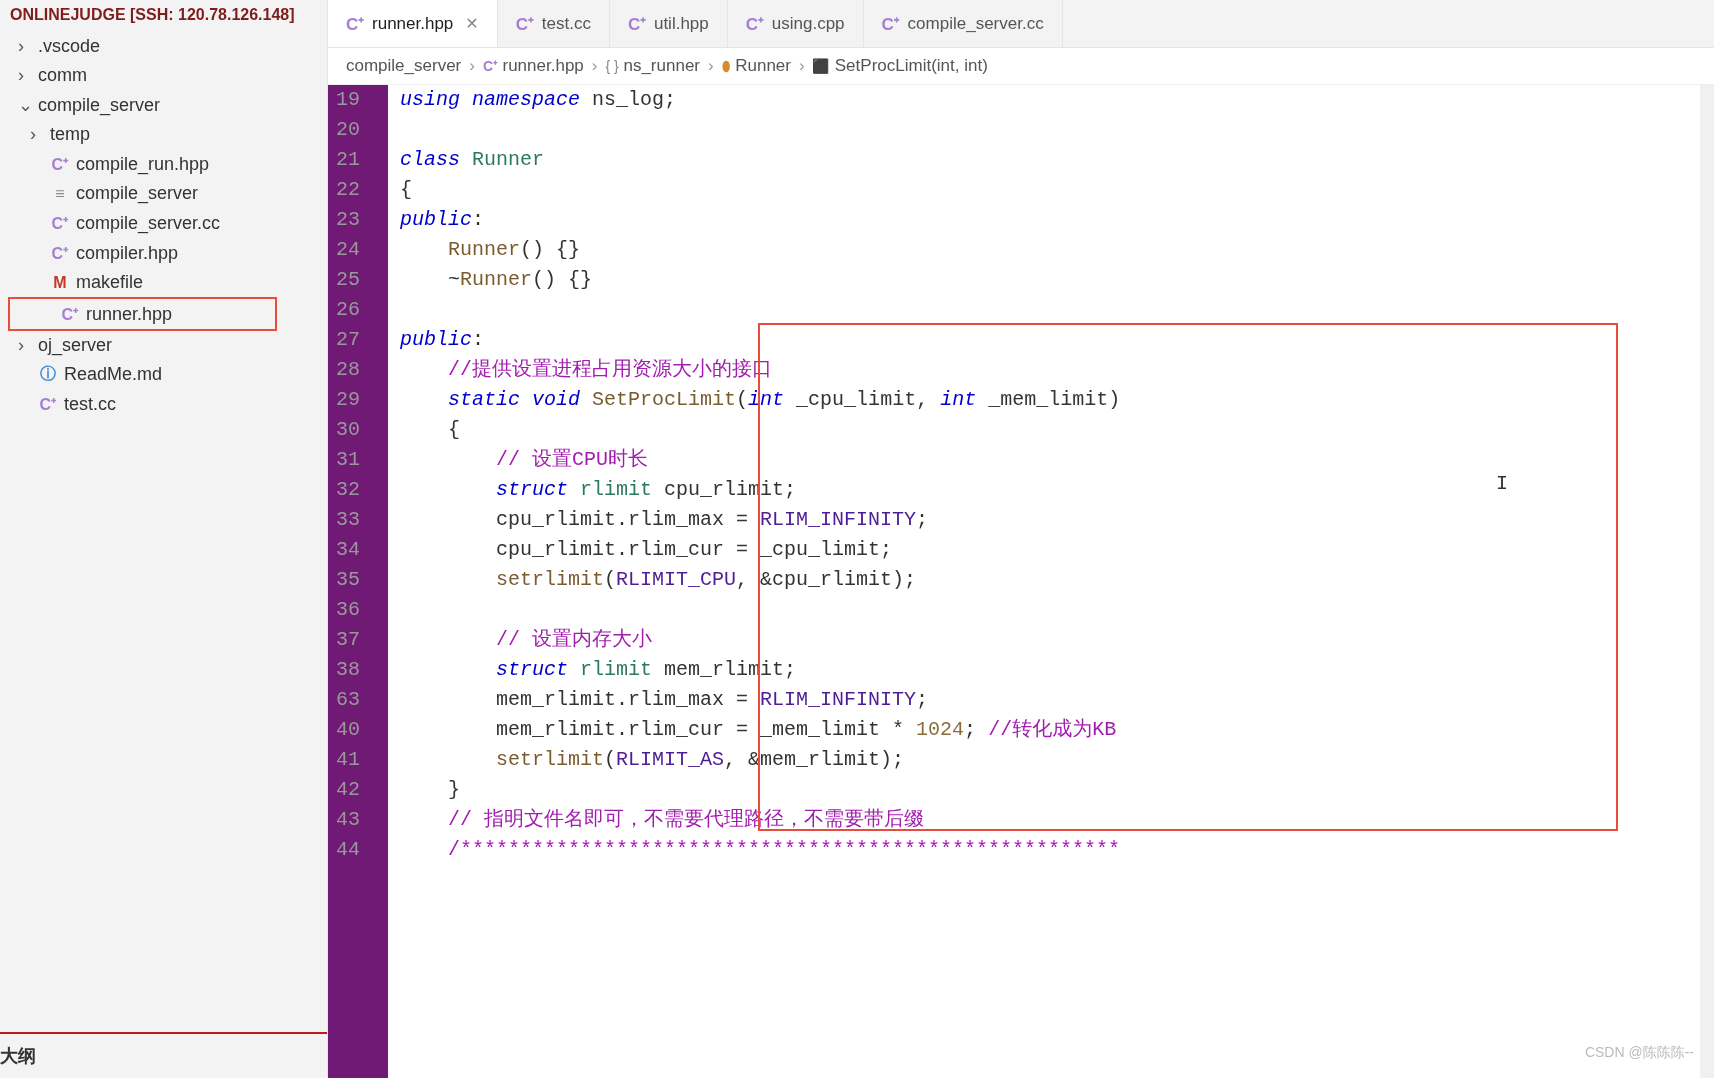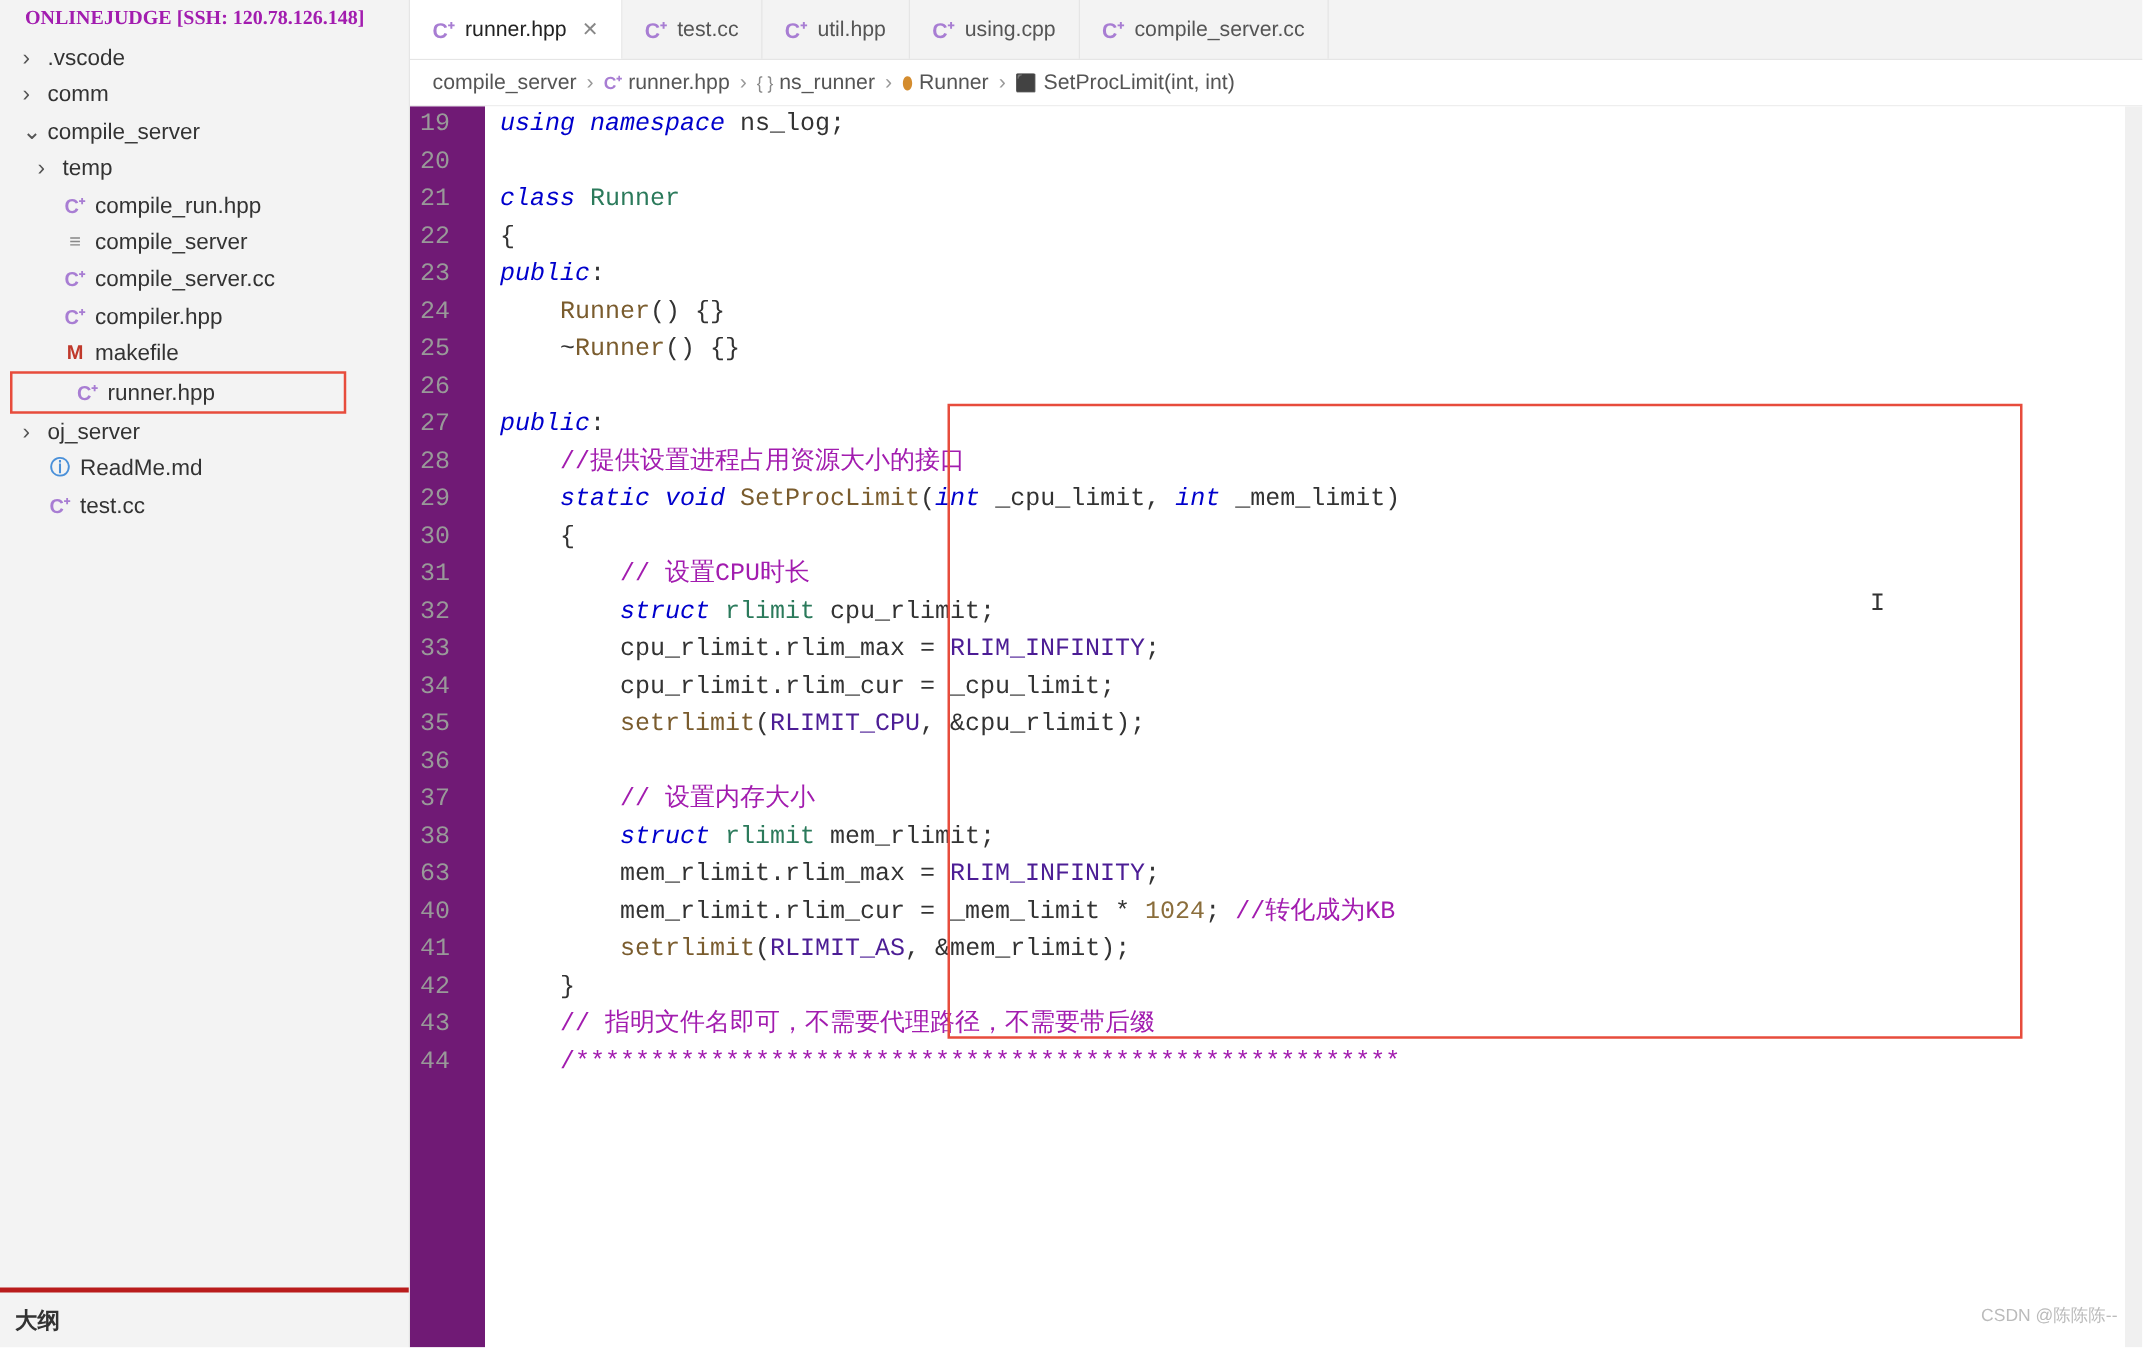--- a/index.html
+++ b/index.html
@@ -23,25 +23,24 @@
     .sidebar-header {
       padding: 10px 12px;
       font-size: 18px;
       color: #444;
       display: flex;
       justify-content: space-between;
       align-items: center;
     }
     .sidebar-header .dots { color: #666; font-size: 18px; letter-spacing: 2px; }
     .workspace-title {
-      padding: 6px 10px 8px 20px;
+      padding: 6px 10px 8px 10px;
       font-size: 16px;
       font-weight: bold;
-      color: #a21caf;
-      font-family: Liberation Serif, serif;
+      color: #7f1d1d;
     }
     .tree { flex: 1; overflow: auto; }
     .tree-item {
       display: flex;
       align-items: center;
       padding: 4px 10px 4px 18px;
       font-size: 18px;
       color: #333;
       cursor: pointer;
       gap: 6px;
@@ -54,24 +53,24 @@
     .icon-hpp { color: #a87dd3; font-weight: bold; }
     .icon-file { color: #888; }
     .icon-m { color: #c0392b; font-weight: bold; }
     .icon-md { color: #4a90d9; font-weight: bold; }
     .tree-item.highlight-red {
       border: 2px solid #e74c3c;
       margin-left: 8px;
       margin-right: 50px;
     }
     .outline-header {
-      padding: 10px 12px;
+      padding: 10px 0;
       font-size: 18px;
       font-weight: bold;
-      border-top: 4px solid #b91c1c;
+      border-top: 2px solid #b91c1c;
     }
     .editor-area {
       flex: 1;
       display: flex;
       flex-direction: column;
       background: #fff;
       position: relative;
     }
     .tabs {
       display: flex;

